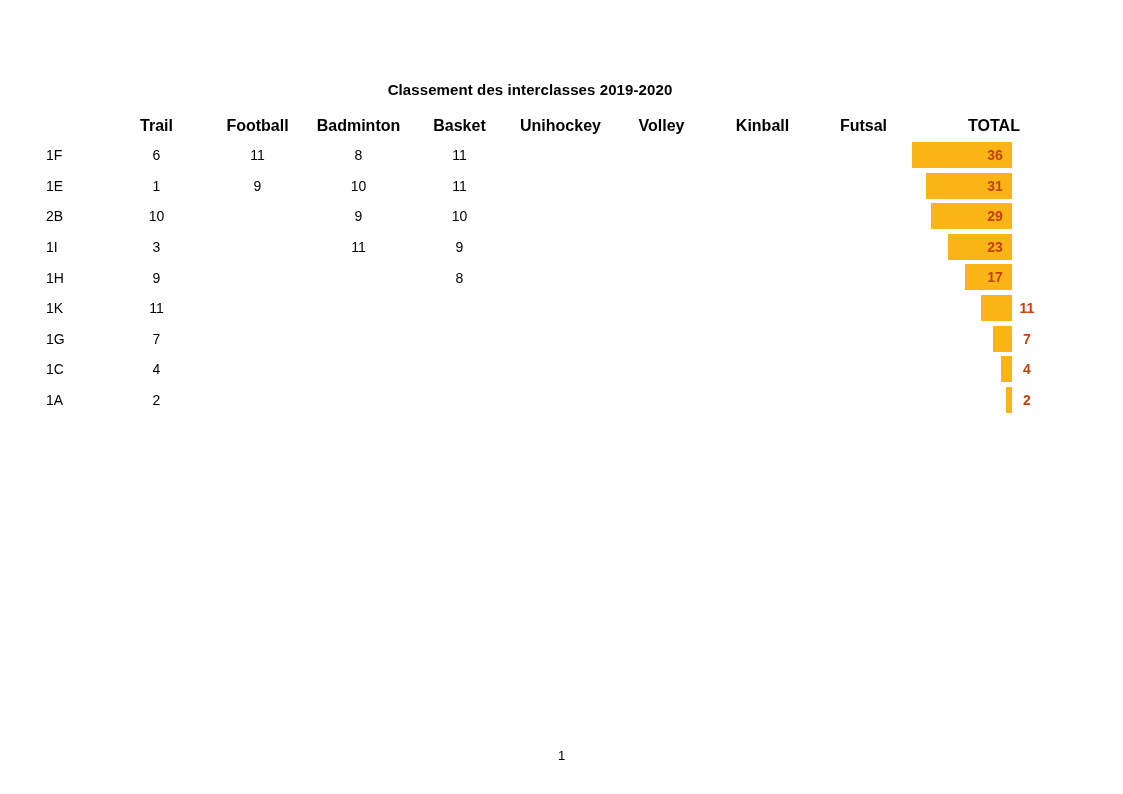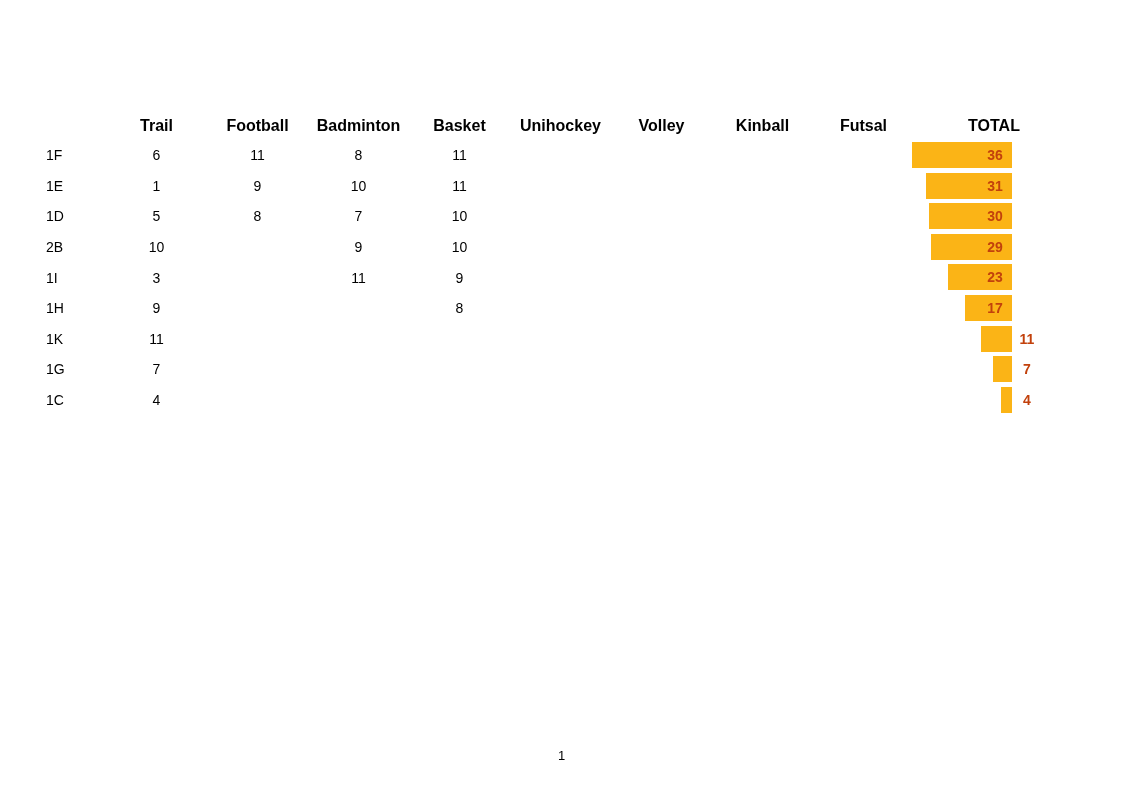--- a/index.html
+++ b/index.html
@@ -105,20 +105,21 @@
     width: 1123px;
     text-align: center;
     font-size: 13px;
   }
 </style>
 </head>
 <body>
 
 <div class="page">
 
+  <div class="title">Classement des interclasses 2019-2020</div>
 
   <table class="rank">
     <thead>
       <tr>
         <th class="hdr hdr-class"></th>
         <th class="hdr col-disc">Trail</th>
         <th class="hdr col-disc">Football</th>
         <th class="hdr col-disc">Badminton</th>
         <th class="hdr col-disc">Basket</th>
         <th class="hdr col-disc">Unihockey</th>
@@ -157,37 +158,20 @@
         <td class="num"></td>
         <td class="num"></td>
         <td class="totalcell">
           <div class="barwrap">
             <div class="bar" style="left: 11.8889px; width: 86.1111px; background: rgb(251, 180, 22);"></div>
             <div class="barlabel" style="left: 70px; width: 22px; text-align: center;">31</div>
           </div>
         </td>
       </tr>
       <tr class="rowh">
-        <td class="cls">1D</td>
-        <td class="num">5</td>
-        <td class="num">8</td>
-        <td class="num">7</td>
-        <td class="num">10</td>
-        <td class="num"></td>
-        <td class="num"></td>
-        <td class="num"></td>
-        <td class="num"></td>
-        <td class="totalcell">
-          <div class="barwrap">
-            <div class="bar" style="left: 14.6667px; width: 83.3333px; background: rgb(251, 180, 22);"></div>
-            <div class="barlabel" style="left: 70px; width: 22px; text-align: center;">30</div>
-          </div>
-        </td>
-      </tr>
-      <tr class="rowh">
         <td class="cls">2B</td>
         <td class="num">10</td>
         <td class="num"></td>
         <td class="num">9</td>
         <td class="num">10</td>
         <td class="num"></td>
         <td class="num"></td>
         <td class="num"></td>
         <td class="num"></td>
         <td class="totalcell">
@@ -275,18 +259,35 @@
         <td class="num"></td>
         <td class="num"></td>
         <td class="num"></td>
         <td class="totalcell">
           <div class="barwrap">
             <div class="bar" style="left: 86.8889px; width: 11.1111px; background: rgb(251, 180, 22);"></div>
             <div class="barlabel" style="left: 102px; width: 22px; text-align: center;">4</div>
           </div>
         </td>
       </tr>
+      <tr class="rowh">
+        <td class="cls">1A</td>
+        <td class="num">2</td>
+        <td class="num"></td>
+        <td class="num"></td>
+        <td class="num"></td>
+        <td class="num"></td>
+        <td class="num"></td>
+        <td class="num"></td>
+        <td class="num"></td>
+        <td class="totalcell">
+          <div class="barwrap">
+            <div class="bar" style="left: 92.4444px; width: 5.55556px; background: rgb(251, 180, 22);"></div>
+            <div class="barlabel" style="left: 102px; width: 22px; text-align: center;">2</div>
+          </div>
+        </td>
+      </tr>
     </tbody>
   </table>
 
   <div class="pagenum">1</div>
 
 </div>
 
 </body></html>

